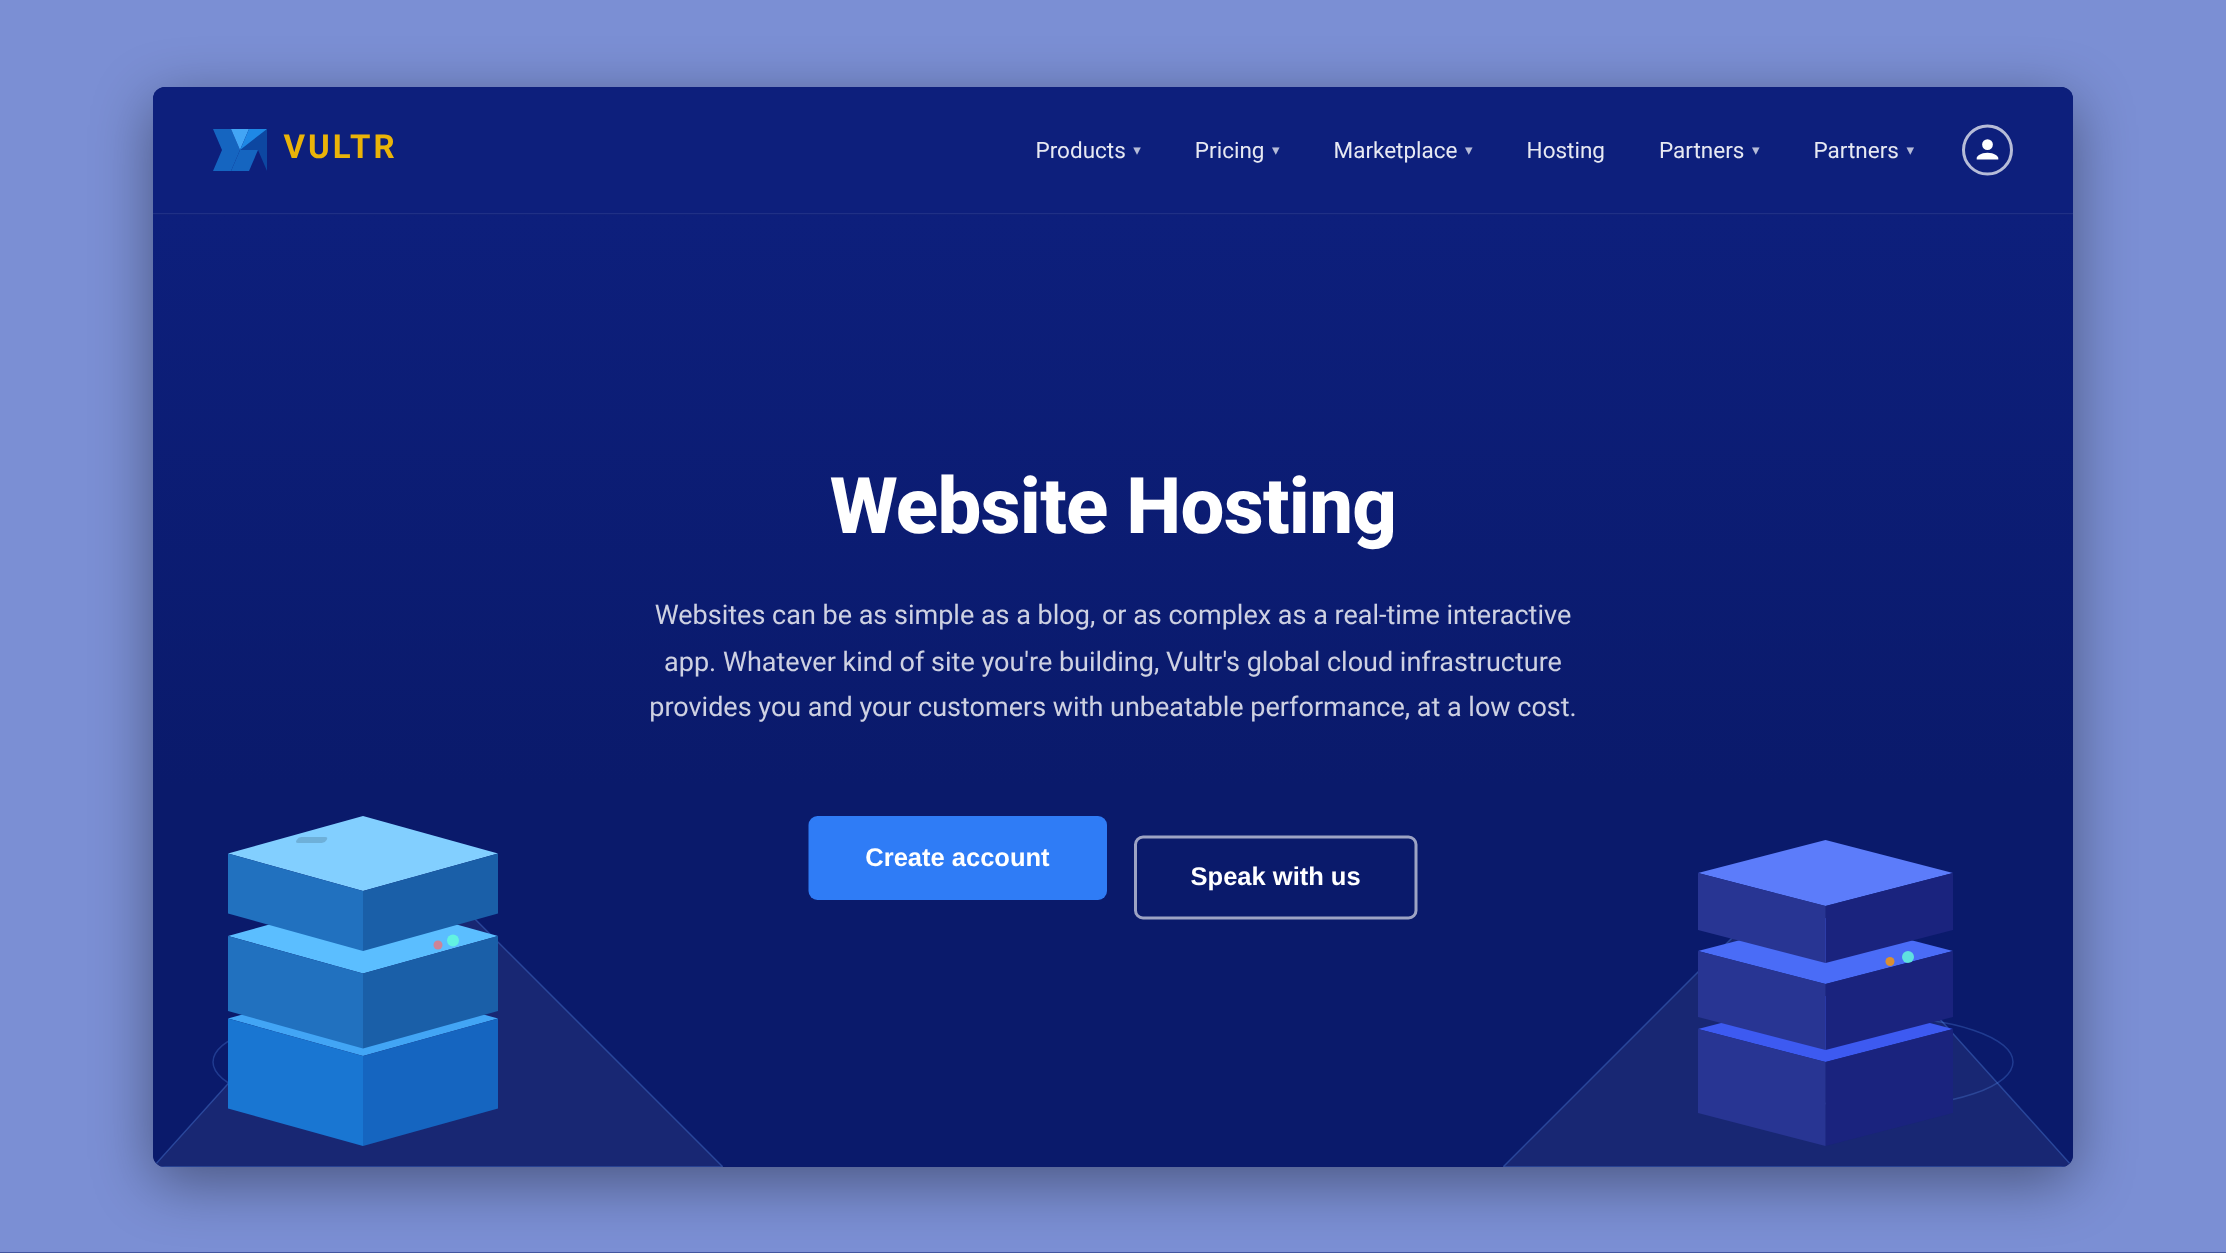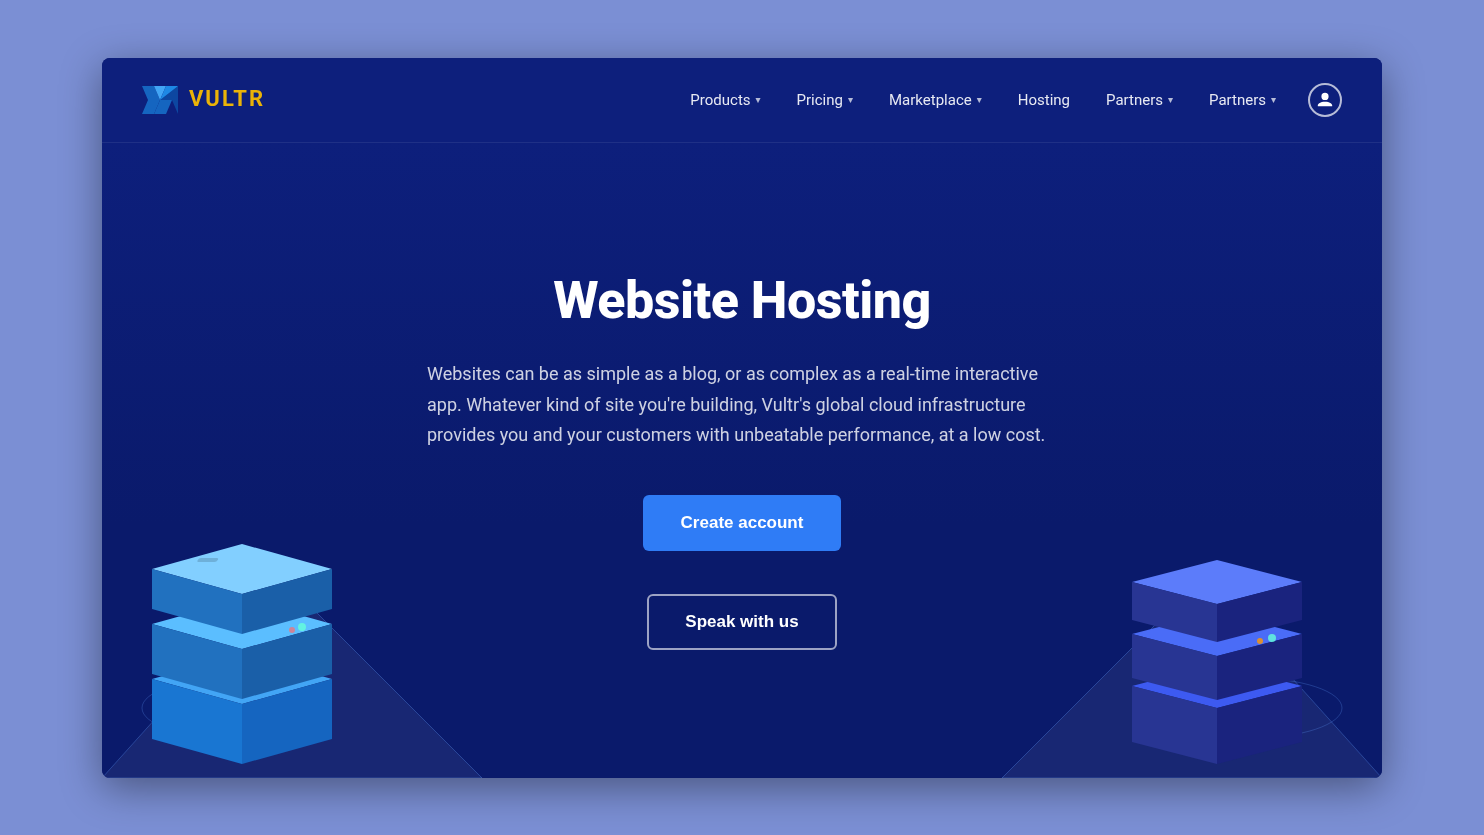--- a/index.html
+++ b/index.html
@@ -100,29 +100,29 @@
       font-size: 52px;
       font-weight: 800;
       color: #ffffff;
       text-align: center;
       margin-bottom: 28px;
       letter-spacing: -0.5px;
     }
     .hero-subtitle {
       font-size: 18px;
       color: rgba(255,255,255,0.8);
+      text-align: center;
       line-height: 1.7;
       max-width: 630px;
       margin-bottom: 44px;
     }
     .hero-buttons {
       display: flex;
       gap: 18px;
       align-items: center;
-      flex-direction: column;
     }
     .btn-primary {
       background: #2f7cf6;
       color: white;
       border: none;
       padding: 18px 38px;
       border-radius: 6px;
       font-size: 17px;
       font-weight: 600;
       cursor: pointer;

